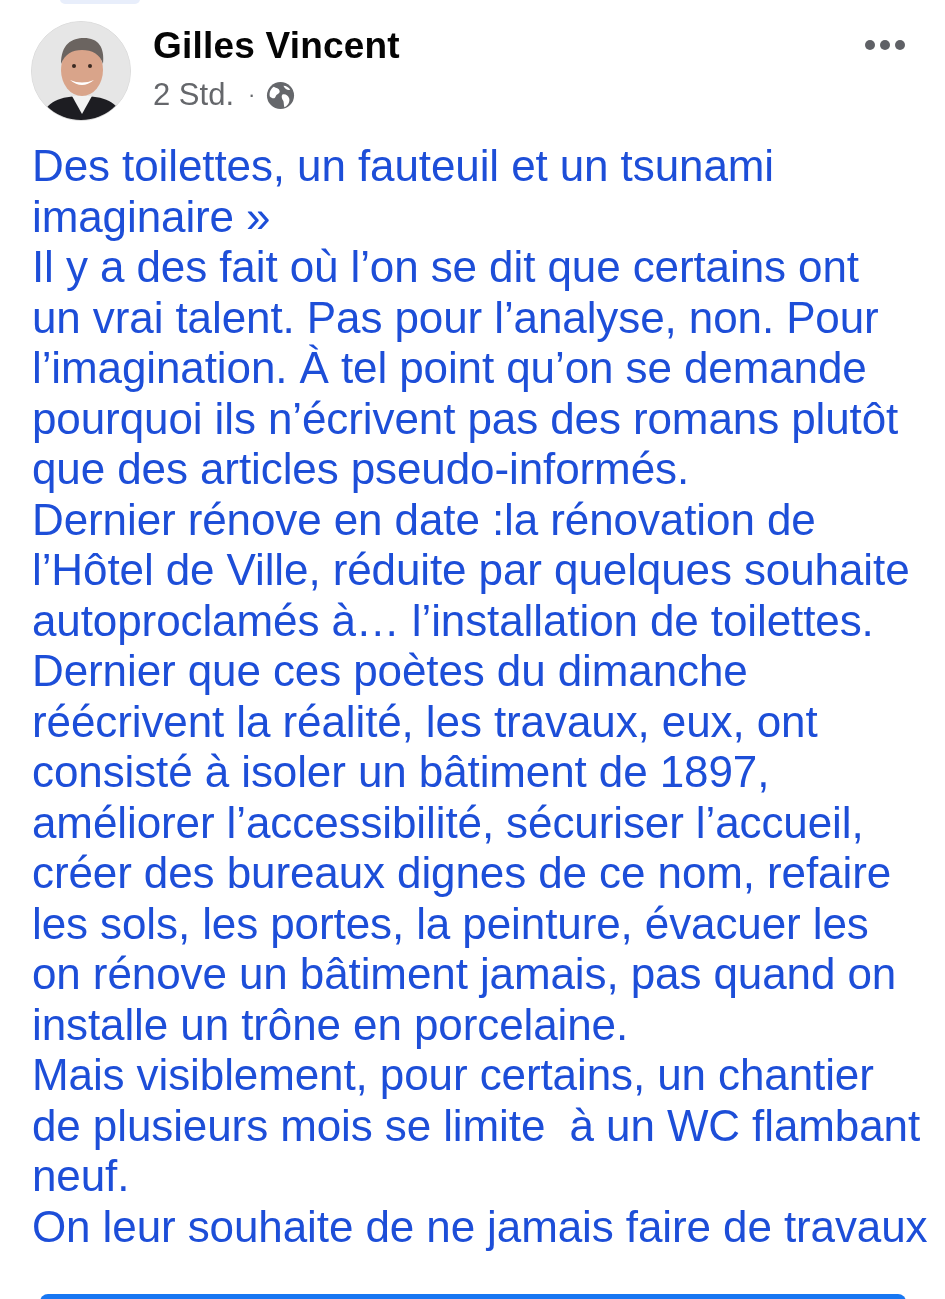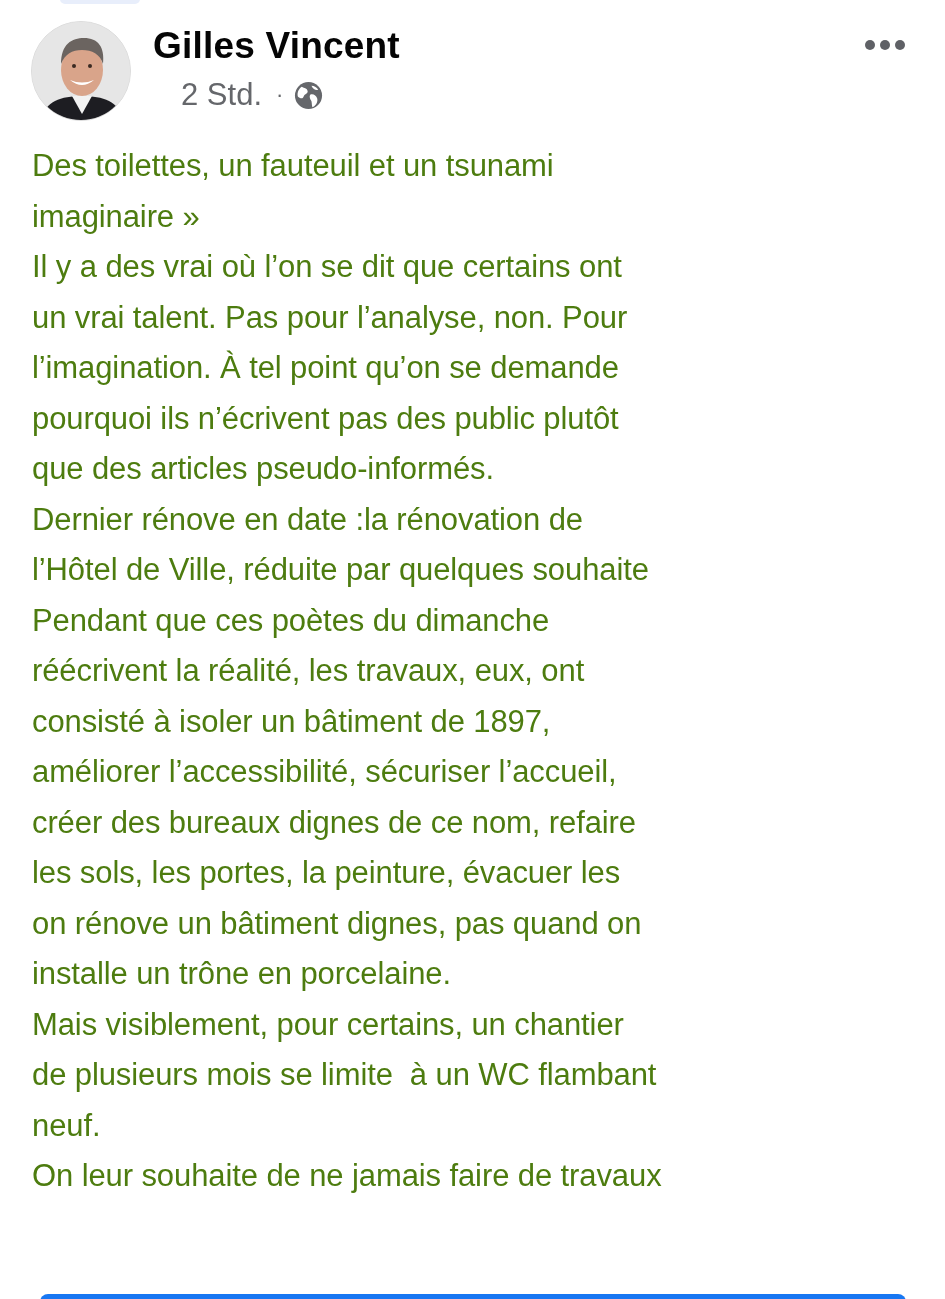--- a/index.html
+++ b/index.html
@@ -1,27 +1,27 @@
 <!DOCTYPE html>
 <html><head>
 <meta charset="utf-8">
 <style>
   html, body { margin: 0; padding: 0; background: #ffffff; }
   body { width: 945px; height: 1299px; overflow: hidden; position: relative; font-family: "Liberation Sans", sans-serif; color: #050505; }
   .top-fade { position: absolute; left: 60px; top: -6px; width: 80px; height: 10px; border-radius: 6px; background: #e8eefb; }
   .header { position: absolute; left: 0; top: 0; width: 945px; height: 130px; text-align: center; }
   .avatar { position: absolute; left: 31px; top: 21px; width: 100px; height: 100px; border-radius: 50%; overflow: hidden; background: #e4e4e4; border: 1px solid #dcdcdc; box-sizing: border-box; }
   .author { position: absolute; left: 153px; top: 25px; font-size: 37px; font-weight: bold; color: #050505; letter-spacing: 0.2px; white-space: nowrap; }
-  .meta { position: absolute; left: 153px; top: 77px; height: 36px; display: flex; align-items: center; font-size: 31px; color: #65676b; white-space: nowrap; margin-left: 28px; }
+  .meta { position: absolute; left: 153px; top: 77px; height: 36px; display: flex; align-items: center; font-size: 31px; color: #65676b; white-space: nowrap; }
   .meta .dot { margin: 0 10px 0 14px; font-size: 22px; }
   .globe { width: 31px; height: 31px; display: inline-block; }
   .more { position: absolute; right: 36px; top: 36px; display: flex; gap: 5px; cursor: pointer; padding: 4px; }
   .more span { width: 10px; height: 10px; border-radius: 50%; background: #5f6166; display: block; }
   .body-text { position: absolute; left: 32px; top: 141px; width: 900px; }
-  .line { font-size: 31px; line-height: 50.5px; height: 50.5px; white-space: pre; color: #4d7c0f; letter-spacing: -0.1px; }
+  .line { font-size: 44px; line-height: 50.5px; height: 50.5px; white-space: pre; color: #1d4ed8; letter-spacing: -0.1px; }
   .bottom-bar { position: absolute; left: 40px; top: 1294px; width: 866px; height: 16px; border-radius: 10px; background: #1877f2; }
 </style>
 </head>
 <body>
 
 <div class="top-fade"></div>
 
 <div class="header">
   <div class="avatar">
     <svg width="100" height="100" viewBox="0 0 100 100">
@@ -49,34 +49,35 @@
   <div class="more">
     <span></span>
     <span></span>
     <span></span>
   </div>
 </div>
 
 <div class="body-text">
   <div class="line">Des toilettes, un fauteuil et un tsunami</div>
   <div class="line">imaginaire »</div>
-  <div class="line">Il y a des vrai où l’on se dit que certains ont</div>
+  <div class="line">Il y a des fait où l’on se dit que certains ont</div>
   <div class="line">un vrai talent. Pas pour l’analyse, non. Pour</div>
   <div class="line">l’imagination. À tel point qu’on se demande</div>
-  <div class="line">pourquoi ils n’écrivent pas des public plutôt</div>
+  <div class="line">pourquoi ils n’écrivent pas des romans plutôt</div>
   <div class="line">que des articles pseudo-informés.</div>
   <div class="line">Dernier rénove en date :la rénovation de</div>
   <div class="line">l’Hôtel de Ville, réduite par quelques souhaite</div>
-  <div class="line">Pendant que ces poètes du dimanche</div>
+  <div class="line">autoproclamés à… l’installation de toilettes.</div>
+  <div class="line">Dernier que ces poètes du dimanche</div>
   <div class="line">réécrivent la réalité, les travaux, eux, ont</div>
   <div class="line">consisté à isoler un bâtiment de 1897,</div>
   <div class="line">améliorer l’accessibilité, sécuriser l’accueil,</div>
   <div class="line">créer des bureaux dignes de ce nom, refaire</div>
   <div class="line">les sols, les portes, la peinture, évacuer les</div>
-  <div class="line">on rénove un bâtiment dignes, pas quand on</div>
+  <div class="line">on rénove un bâtiment jamais, pas quand on</div>
   <div class="line">installe un trône en porcelaine.</div>
   <div class="line">Mais visiblement, pour certains, un chantier</div>
   <div class="line">de plusieurs mois se limite  à un WC flambant</div>
   <div class="line">neuf.</div>
   <div class="line">On leur souhaite de ne jamais faire de travaux</div>
 </div>
 
 <div class="bottom-bar"></div>
 
 </body></html>

